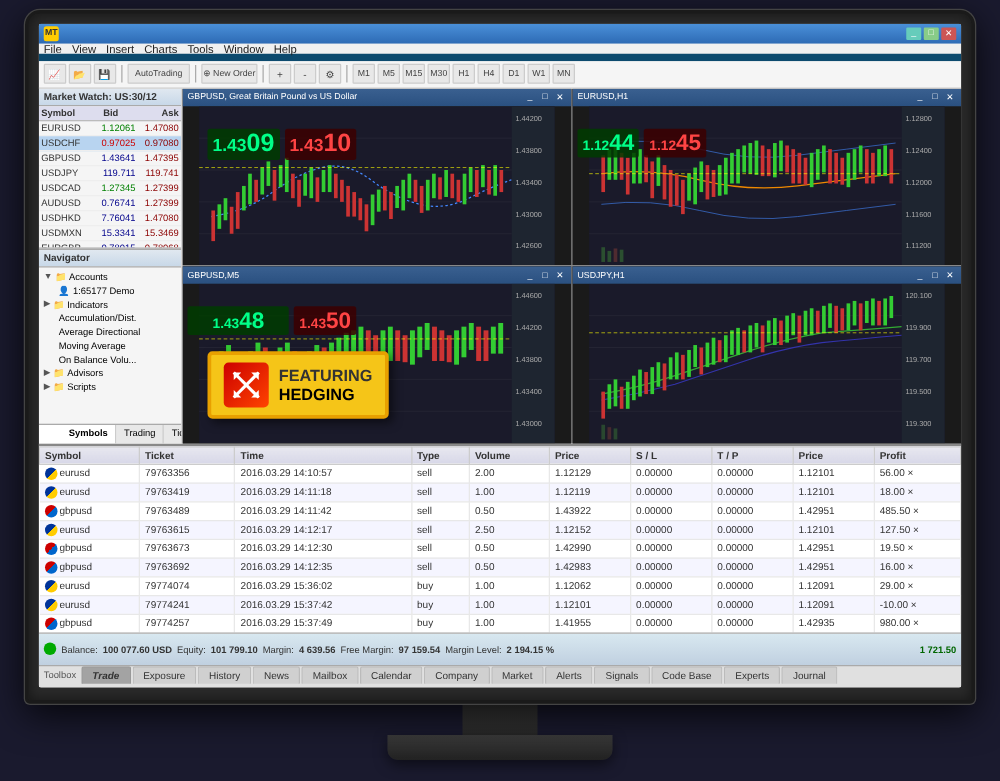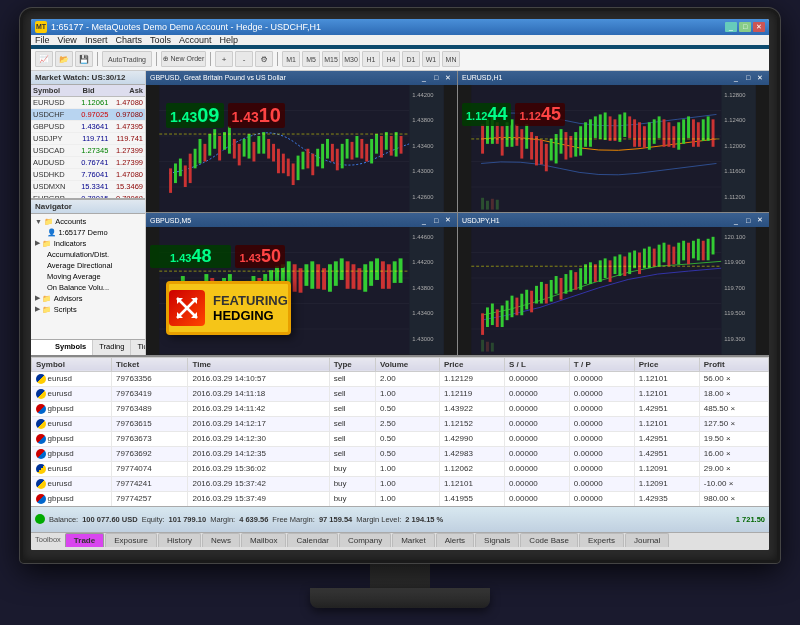--- a/index.html
+++ b/index.html
@@ -92,21 +92,21 @@
       color: white; cursor: pointer;
     }
     .tb-min { background: #6cb; }
     .tb-max { background: #8c8; }
     .tb-close { background: #c55; }
 
     
     .menu-bar {
       background: #f0f0f0;
       height: 14px;
-      border-bottom: 4px solid #0c4a6e;
+      border-bottom: 6px solid #0c4a6e;
       display: flex;
       align-items: center;
       padding: 0 4px;
       gap: 8px;
       font-size: 9px;
     }
     .menu-item { cursor: pointer; color: #222; }
 
     
     .toolbar-area {
@@ -286,21 +286,21 @@
     }
 
     
     .promo-banner {
       position: absolute;
       bottom: 20px;
       left: 20px;
       background: #f5c518;
       border: 3px solid #e8a000;
       border-radius: 4px;
-      padding: 6px 0;
+      padding: 6px 10px;
       display: flex;
       align-items: center;
       gap: 8px;
       z-index: 10;
       box-shadow: 3px 3px 8px rgba(0,0,0,0.5);
     }
 
     
     .trade-area {
       height: 195px;
@@ -381,23 +381,24 @@
       font-size: 8px;
       border: 1px solid #bbb;
       border-bottom: none;
       background: #d0d0d0;
       cursor: pointer;
       color: #333;
       margin-right: 1px;
       border-radius: 2px 2px 0 0;
     }
     .bottom-tab.active {
-      background: #d946ef;
+      background: #a3a3a3;
       font-weight: bold;
       border-color: #999;
+      font-style: italic;
     }
 
     
     .monitor-neck {
       width: 60px;
       height: 25px;
       background: linear-gradient(180deg, #3a3a3a 0%, #2a2a2a 100%);
       margin-top: 0;
     }
     .monitor-base {
@@ -420,36 +421,35 @@
 <body>
 
 <div class="monitor-outer">
   <div class="monitor-screen-bezel">
     <div class="screen-content">
       <div class="mt4-platform">
 
         <div class="title-bar">
           <div class="title-bar-left">
             <div class="title-bar-icon">MT</div>
-            <span>1:65177 - MetaQuotes Demo Demo Account - Hedge - USDCHF,H1</span>
           </div>
           <div class="title-bar-controls">
             <div class="tb-btn tb-min">_</div>
             <div class="tb-btn tb-max">□</div>
             <div class="tb-btn tb-close">✕</div>
           </div>
         </div>
 
         <div class="menu-bar">
           <span class="menu-item">File</span>
           <span class="menu-item">View</span>
           <span class="menu-item">Insert</span>
           <span class="menu-item">Charts</span>
           <span class="menu-item">Tools</span>
-          <span class="menu-item">Account</span>
+          <span class="menu-item">Window</span>
           <span class="menu-item">Help</span>
         </div>
 
         <div class="toolbar-area">
           <div class="tb-tool">📈</div>
           <div class="tb-tool">📂</div>
           <div class="tb-tool">💾</div>
           <div class="tb-sep"></div>
           <div class="tb-tool" style="width:50px;font-size:7px;">AutoTrading</div>
           <div class="tb-sep"></div>

